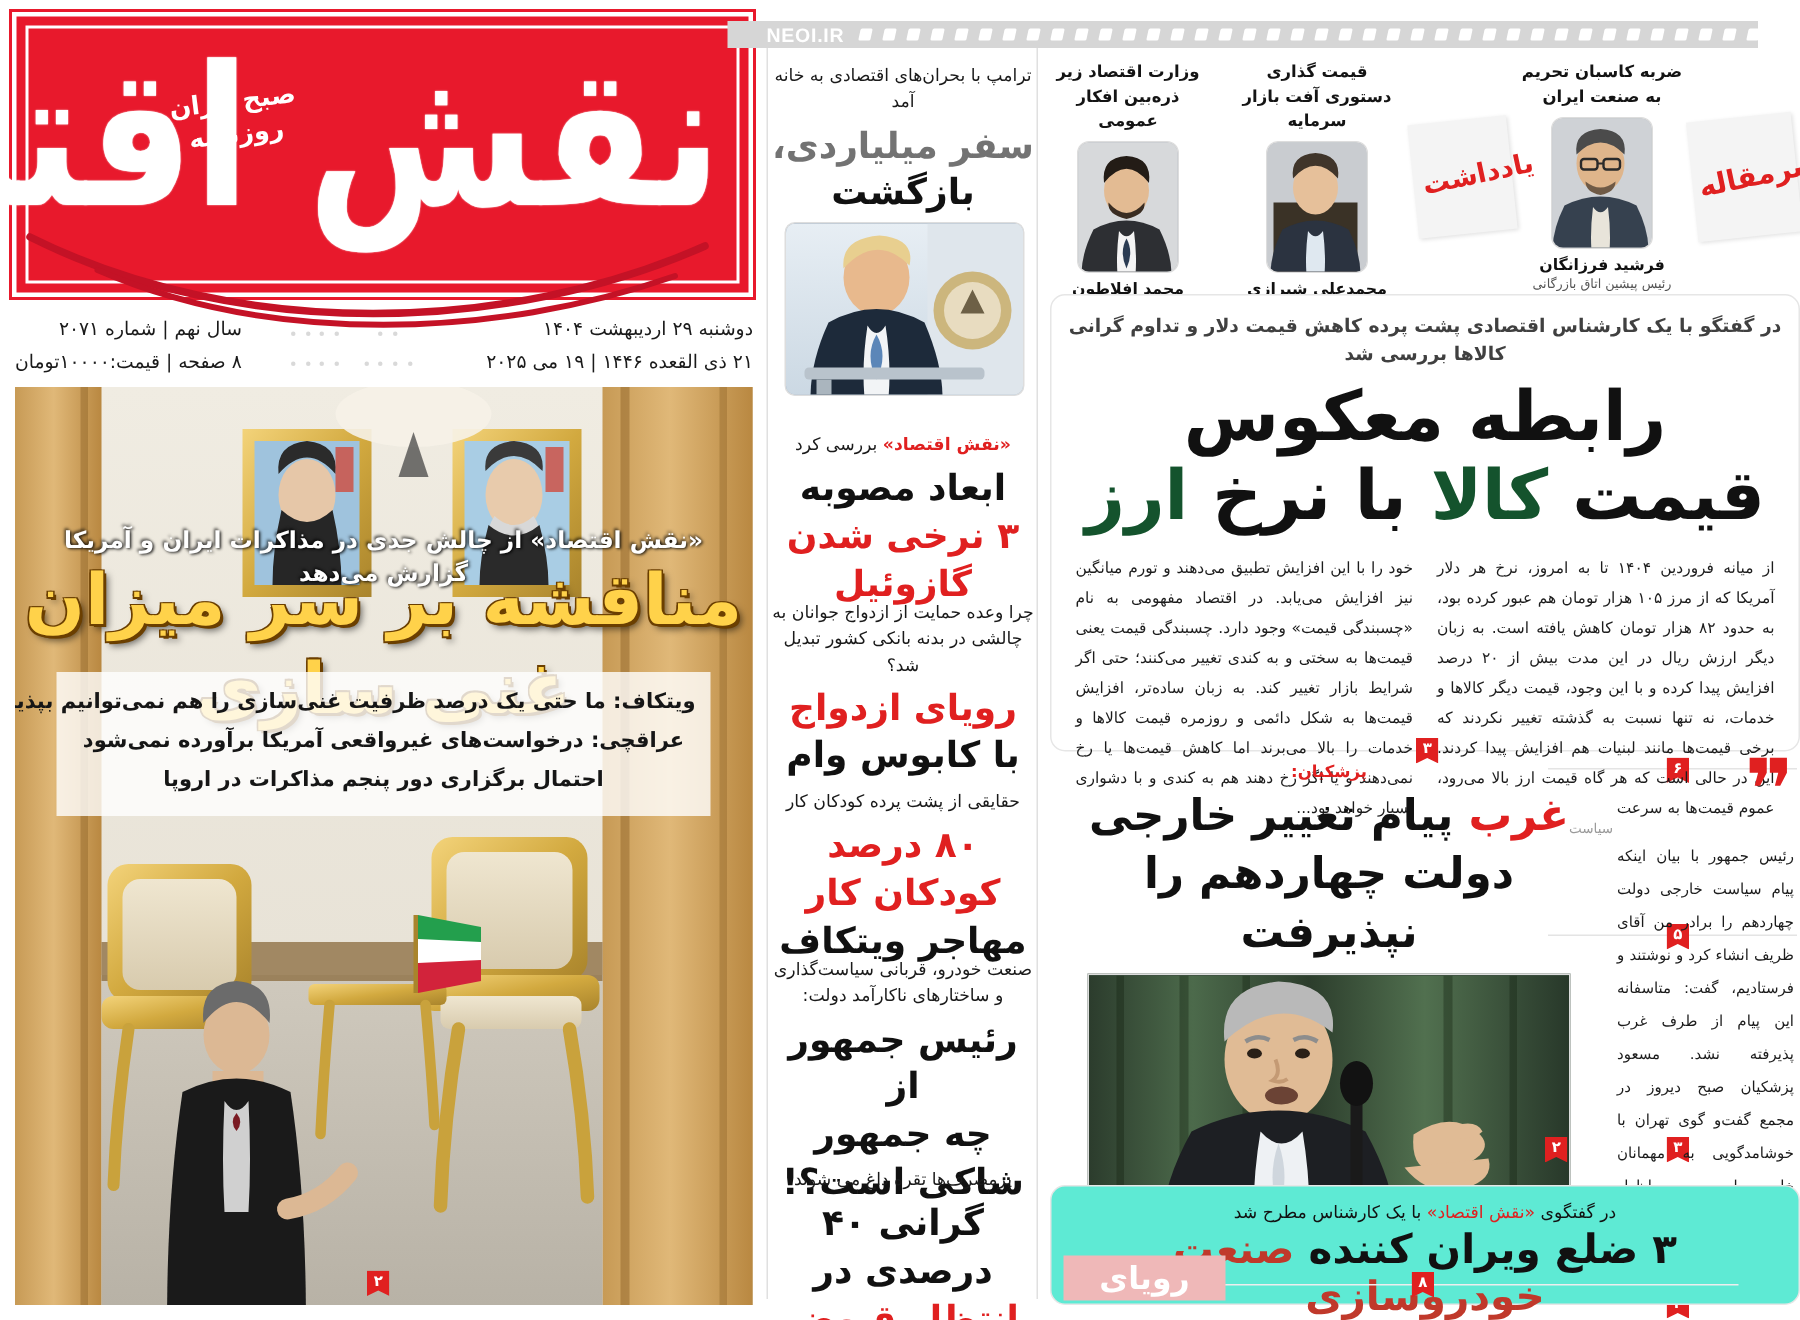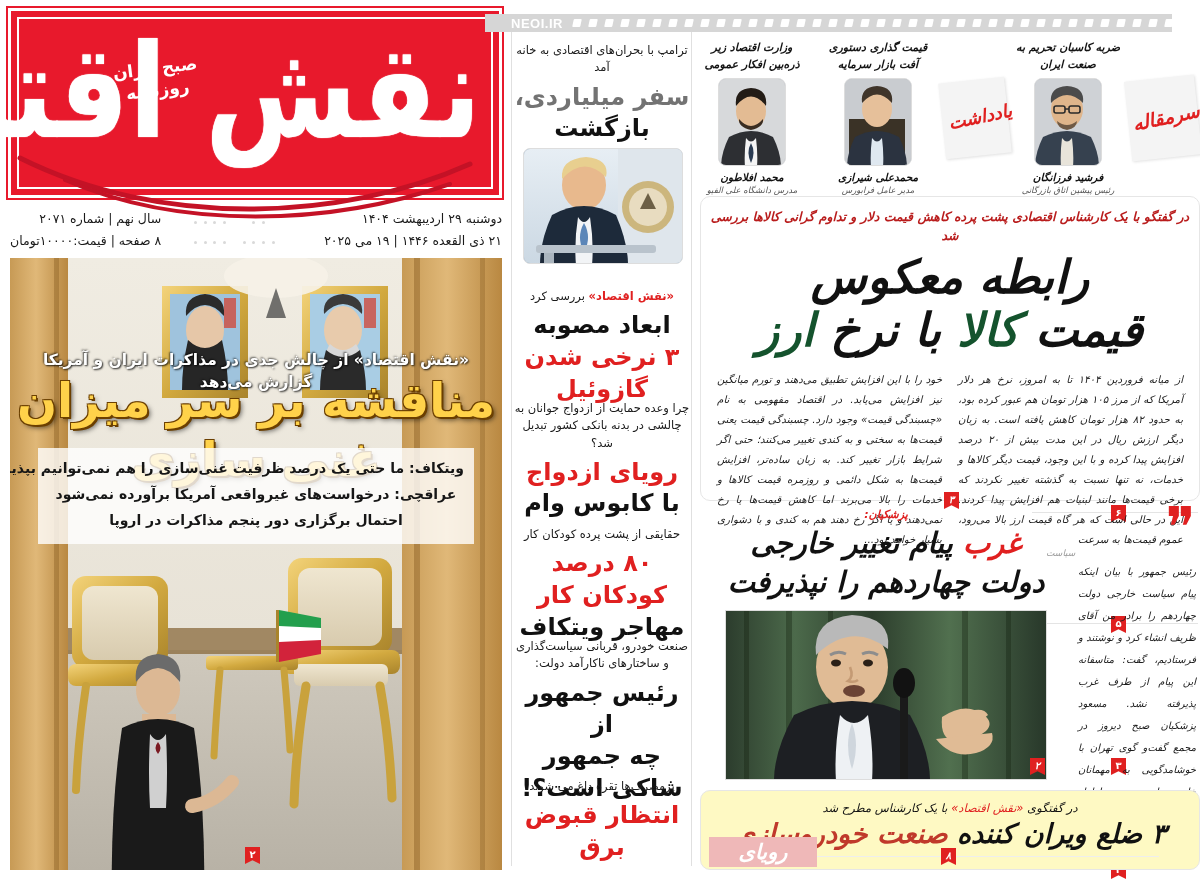--- a/index.html
+++ b/index.html
@@ -138,21 +138,21 @@
   }
   .teaser .head .rd { color: #e02020; }
   .hr-thin { position: absolute; height: 1px; background: #e4e4e4; left: 6px; width: 166px; }
 
   .trump-photo {
     position: absolute; left: 10px; width: 160px; height: 116px;
     border: 1px solid #ddd; border-radius: 7px; overflow: hidden; background: #9fb3c8;
   }
 
   
-  .right-col { position: absolute; left: 694px; top: 0; width: 506px; height: 880px; font-style: italic; }
+  .right-col { position: absolute; left: 694px; top: 0; width: 506px; height: 880px; }
 
   .expert {
     position: absolute; width: 112px; text-align: center; direction: rtl;
   }
   .expert .et {
     font-size: 11px; font-weight: bold; color: #141414; line-height: 1.5; min-height: 34px;
   }
   .expert .ephoto {
     width: 68px; height: 88px; margin: 4px auto 0; border-radius: 8px;
     border: 1px solid #ddd; overflow: hidden; background: #b9bfc6;
@@ -169,21 +169,21 @@
     position: absolute; background: #f4f4f4; transform: rotate(-6deg);
     box-shadow: 1px 1px 3px rgba(0,0,0,.12);
   }
 
   .lead-article {
     position: absolute; left: 6px; top: 196px; width: 500px; height: 305px;
     border: 1px solid #e6e6e6; border-radius: 10px; background: #fff;
     direction: rtl;
   }
   .lead-kicker {
-    text-align: center; font-size: 12.5px; font-weight: bold; color: #b91c1c;
+    text-align: center; font-size: 12.5px; font-weight: bold; color: #404040;
     margin-top: 11px; line-height: 1.5;
   }
   .lead-h1 {
     text-align: center; font-size: 46px; font-weight: bold; color: #111;
     margin-top: 6px; letter-spacing: -1px; line-height: 1.12;
   }
   .lead-h2 {
     text-align: center; font-size: 46px; font-weight: bold; color: #111;
     margin-top: 2px; letter-spacing: -1px; line-height: 1.12;
   }
@@ -214,21 +214,21 @@
     position: absolute; left: 384px; top: 508px; width: 118px; direction: rtl;
   }
   .quote-mark {
     font-size: 56px; font-weight: bold; color: #e02020; line-height: .7;
     text-align: right; letter-spacing: -4px; margin-right: 4px;
   }
   .quote-col p { font-size: 10px; line-height: 2.2; color: #1c1c1c; text-align: justify; margin-top: 14px; }
 
   .bottom-bar {
     position: absolute; left: 6px; top: 790px; width: 500px; height: 80px;
-    border: 1px solid #e6e6e6; border-radius: 10px; background: #fef9c3; direction: rtl;
+    border: 1px solid #e6e6e6; border-radius: 10px; background: #5eead4; direction: rtl;
   }
   .bottom-kicker { text-align: center; font-size: 11.5px; color: #111; margin-top: 10px; }
   .bottom-kicker .rd { color: #e02020; }
   .bottom-head {
     text-align: center; font-size: 27px; font-weight: bold; color: #c0392b;
     margin-top: 3px; letter-spacing: -0.5px;
   }
   .bottom-head .dk { color: #111; }
   .jostar-tab {
     position: absolute; left: 8px; top: 46px; width: 108px; height: 30px;
@@ -514,20 +514,21 @@
       <div class="head">
         <div>رئیس جمهور از</div>
         <div>چه جمهور شاکی است؟!</div>
       </div>
     </div>
     <div class="pgbadge" style="left:598px; top:758px;">۳</div>
 
     <div class="teaser" style="top:778px">
       <div class="kicker">پرمصرف‌ها تقره داغ می شوند</div>
       <div class="head">
+        <div>گرانی ۴۰ درصدی در</div>
         <div class="rd">انتظار قبوض برق</div>
       </div>
     </div>
     <div class="pgbadge" style="left:598px; top:862px;">۳</div>
   </div>
 
   <div class="right-col">
 
     <div class="expert" style="left:2px; top:40px">
       <div class="et">وزارت اقتصاد زیر ذره‌بین افکار عمومی</div>

